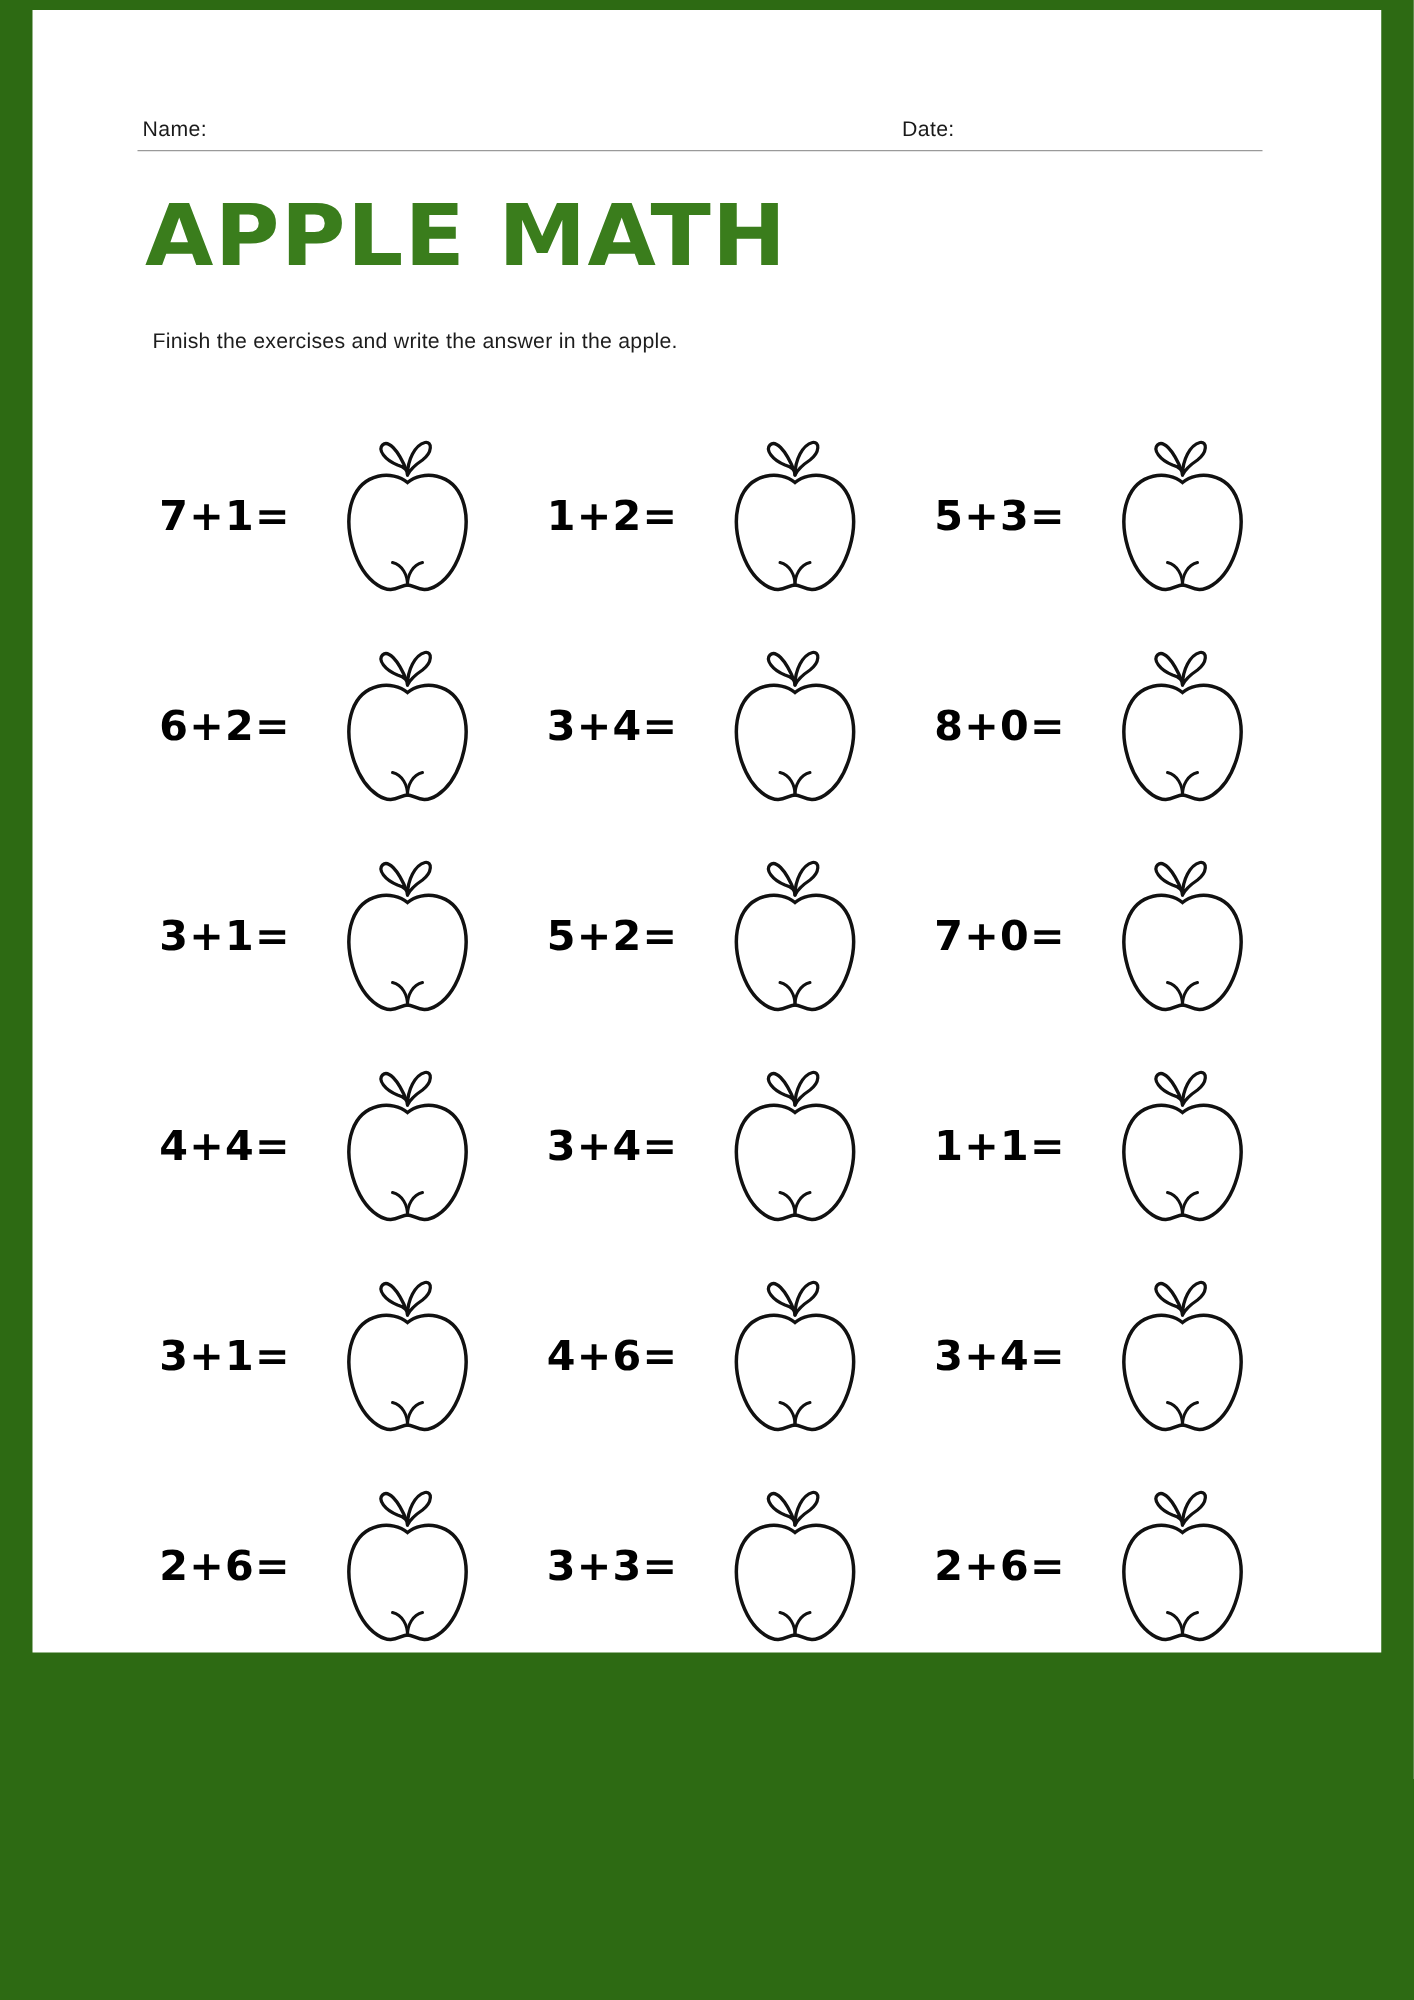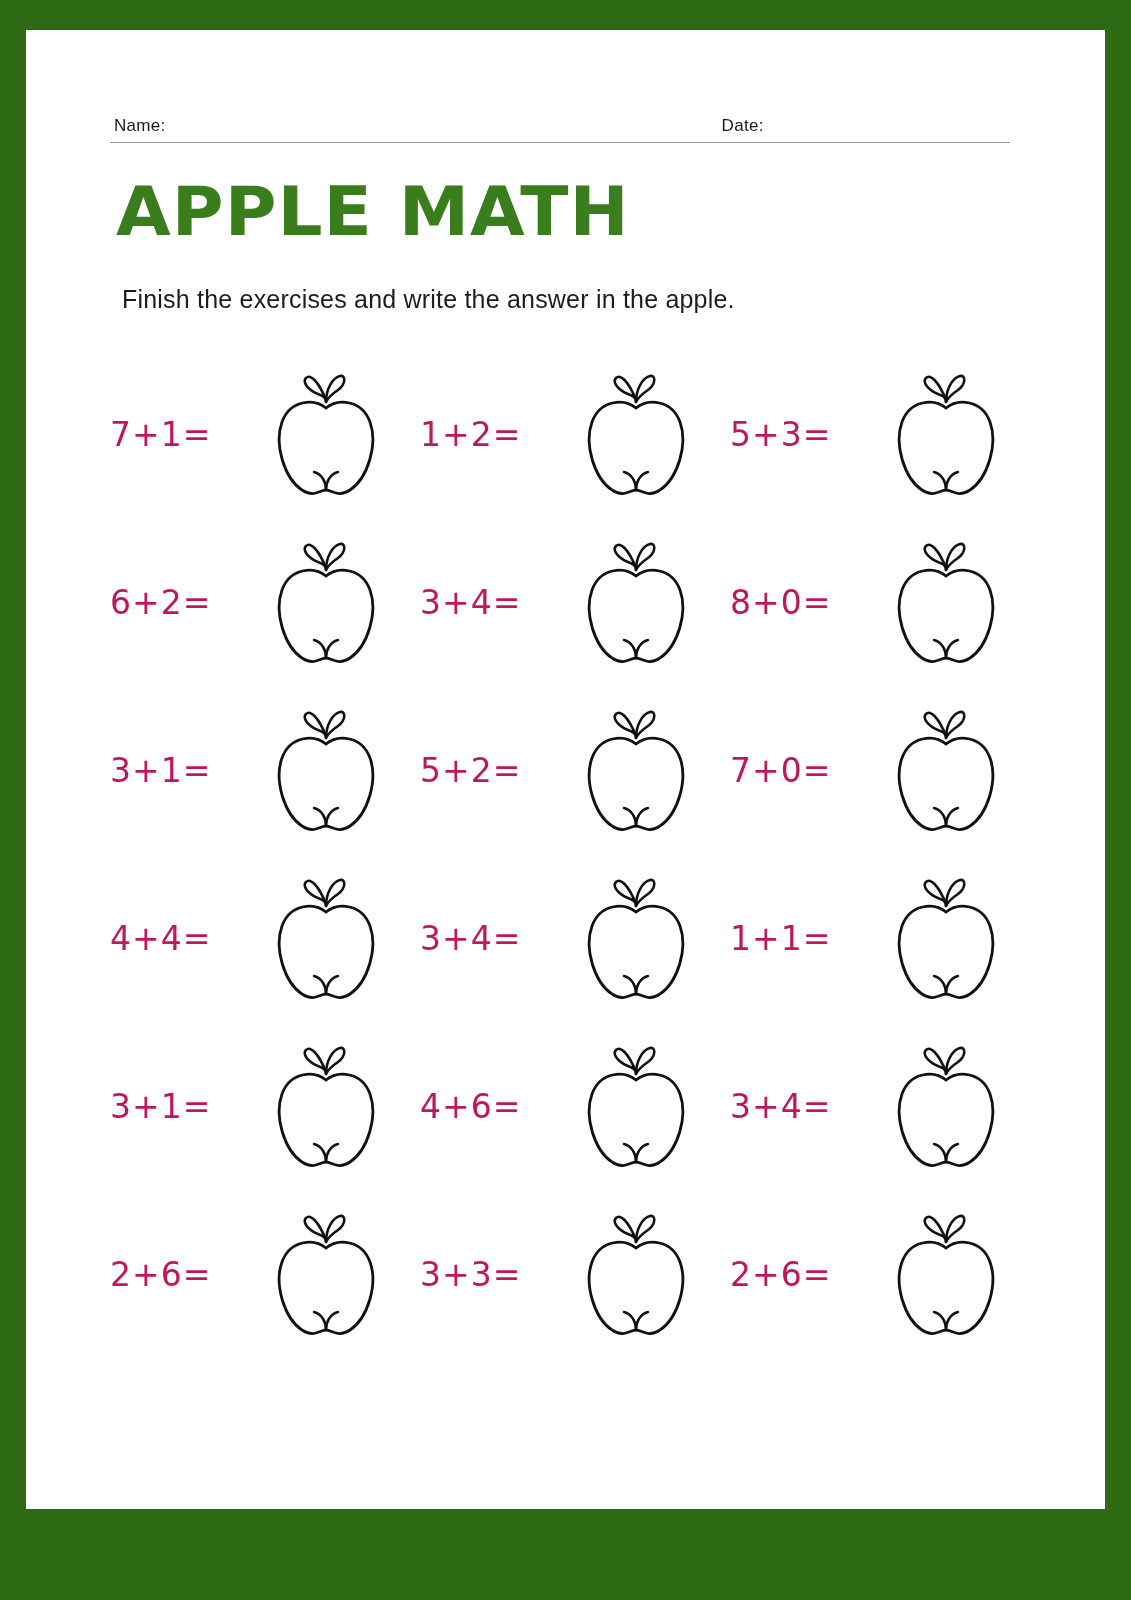--- a/index.html
+++ b/index.html
@@ -9,23 +9,23 @@
   body {
     width: 1131px;
     height: 1600px;
     background: #2d6a13;
     font-family: "Liberation Sans", sans-serif;
     overflow: hidden;
   }
   .page {
     position: absolute;
     left: 26px;
-    top: 30px;
+    top: 8px;
     width: 1079px;
-    height: 1479px;
+    height: 1314px;
     background: #ffffff;
     box-sizing: border-box;
   }
   .header-row {
     position: absolute;
     left: 84px;
     top: 72px;
     width: 900px;
     height: 40px;
     border-bottom: 1.5px solid #9a9a9a;
@@ -51,21 +51,21 @@
     letter-spacing: 1px;
     color: #3a7d1c;
     line-height: 1;
     transform: scaleX(1.04);
     transform-origin: left center;
   }
   .subtitle {
     position: absolute;
     left: 96px;
     top: 255px;
-    font-size: 25px;
+    font-size: 17px;
     color: #1d1d1d;
     letter-spacing: 0.2px;
   }
 
   .grid {
     position: absolute;
     left: 84px;
     top: 320px;
     width: 930px;
     display: flex;
@@ -74,25 +74,25 @@
   .cell {
     width: 310px;
     height: 168px;
     display: flex;
     align-items: center;
     justify-content: flex-start;
     box-sizing: border-box;
   }
   .expr {
     font-family: "DejaVu Sans", sans-serif;
-    font-weight: 400;
+    font-weight: 700;
     font-size: 33px;
-    color: #be185d;
+    color: #000000;
     width: 140px;
-    text-align: left;
+    text-align: center;
     padding-right: 12px;
     letter-spacing: 1px;
     white-space: nowrap;
   }
   .apple {
     width: 128px;
     height: 140px;
     flex: none;
   }
   .apple svg { display: block; }

